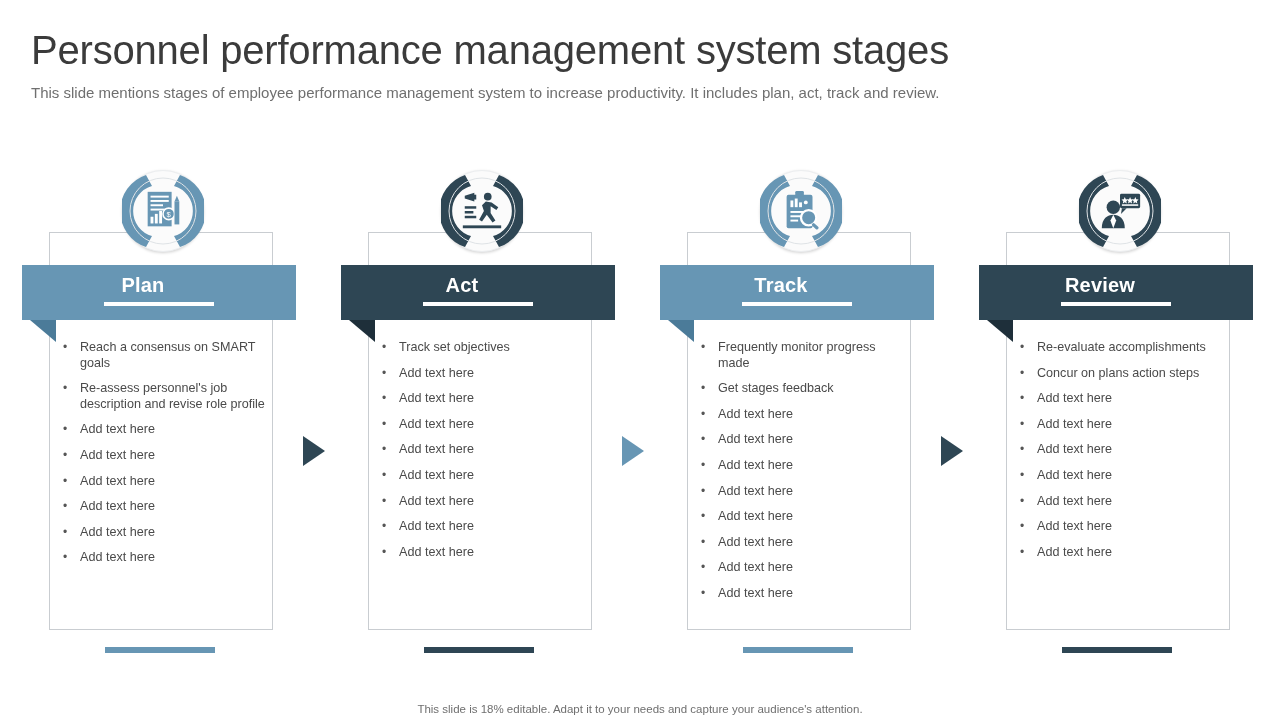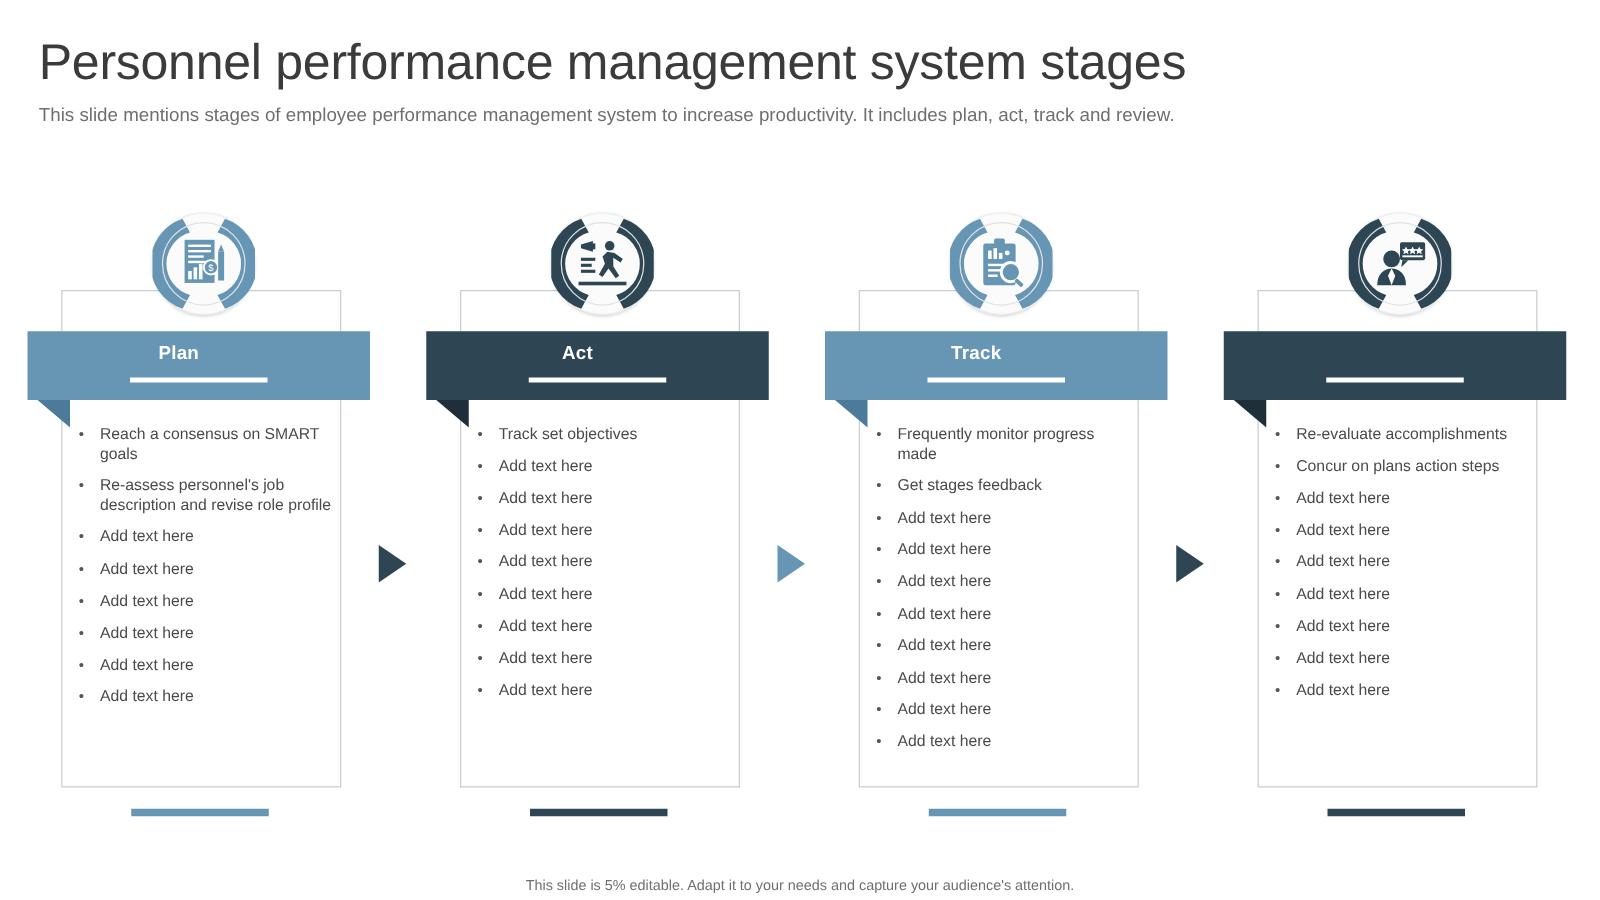--- a/index.html
+++ b/index.html
@@ -76,21 +76,21 @@
   }
   .banner-fold{
     position:absolute;left:8px;top:55px;
     width:0;height:0;
     border-left:26px solid transparent;
     border-top:22px solid #000;
   }
   .banner-label{
     position:absolute;left:0;top:9px;width:242px;
     text-align:center;
-    font-size:15px;font-weight:bold;color:#ffffff;
+    font-size:20px;font-weight:bold;color:#ffffff;
     letter-spacing:0.2px;
   }
   .banner-underline{
     position:absolute;left:50%;top:37px;
     transform:translateX(-50%);
     width:110px;height:4px;background:#ffffff;
   }
 
   
   .arrow{
@@ -293,20 +293,21 @@
           <path d="M29 9.5 l1 2.2 2.4 .3 -1.8 1.7 .5 2.4 -2.1 -1.2 -2.1 1.2 .5 -2.4 -1.8 -1.7 2.4 -.3 Z" fill="#ffffff"></path>
           <path d="M34.5 9.5 l1 2.2 2.4 .3 -1.8 1.7 .5 2.4 -2.1 -1.2 -2.1 1.2 .5 -2.4 -1.8 -1.7 2.4 -.3 Z" fill="#ffffff"></path>
           <path d="M40 9.5 l1 2.2 2.4 .3 -1.8 1.7 .5 2.4 -2.1 -1.2 -2.1 1.2 .5 -2.4 -1.8 -1.7 2.4 -.3 Z" fill="#ffffff"></path>
           <rect x="26" y="17" width="17" height="1.6" fill="#ffffff"></rect>
         </svg>
       </div>
 
       <div class="banner">
         <div class="banner-body" style="background: rgb(46, 70, 84);"></div>
         <div class="banner-fold" style="border-top-color: rgb(30, 47, 58);"></div>
+        <div class="banner-label">Review</div>
         <div class="banner-underline"></div>
       </div>
 
       <ul class="bullets">
         <li>Re-evaluate accomplishments</li>
         <li>Concur on plans action steps</li>
         <li>Add text here</li>
         <li>Add text here</li>
         <li>Add text here</li>
         <li>Add text here</li>
@@ -315,14 +316,14 @@
         <li>Add text here</li>
       </ul>
     </div>
 
     <div class="arrow arrow-0" style="border-left-color: rgb(46, 70, 84);"></div>
     <div class="arrow arrow-1" style="border-left-color: rgb(103, 150, 180);"></div>
     <div class="arrow arrow-2" style="border-left-color: rgb(46, 70, 84);"></div>
 
   </div>
 
-  <div class="footer-note">This slide is 5% editable. Adapt it to your needs and capture your audience's attention.</div>
+  <div class="footer-note">This slide is 18% editable. Adapt it to your needs and capture your audience's attention.</div>
 </div>
 
 </body></html>

